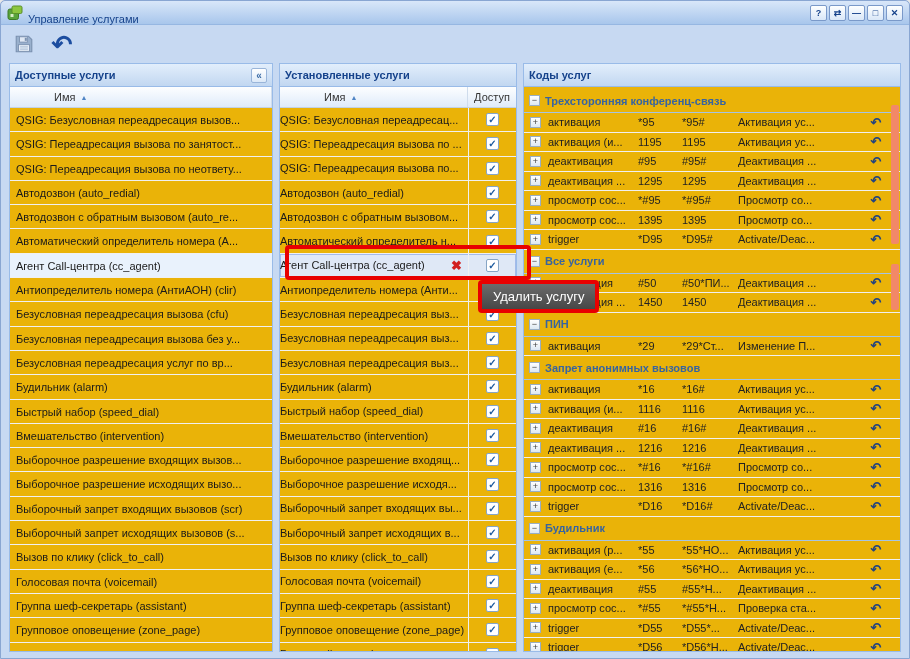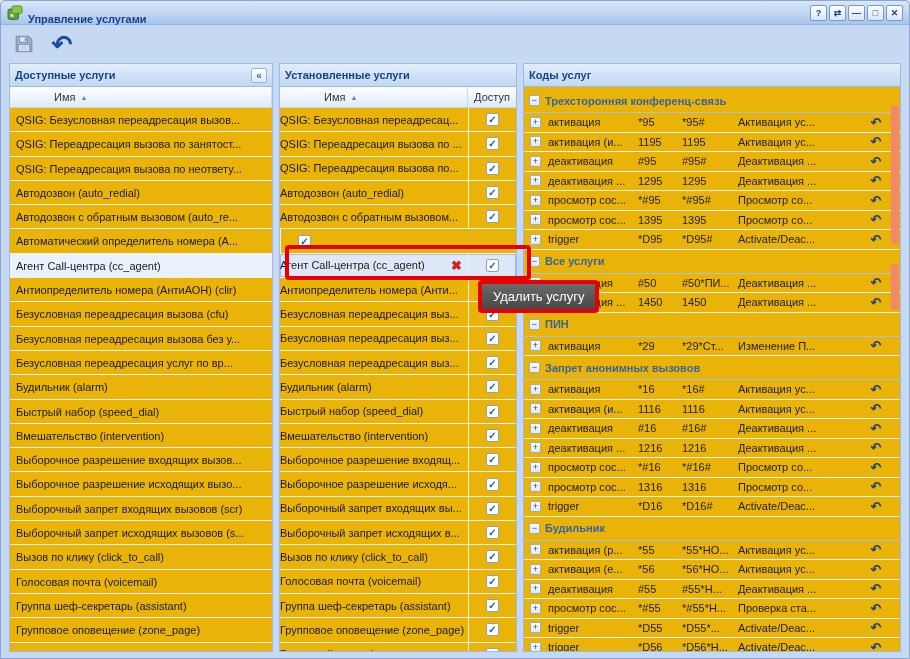--- a/index.html
+++ b/index.html
@@ -6,21 +6,21 @@
   html,body { width:910px; height:659px; overflow:hidden; background:#e8e8e8;
               font-family:"Liberation Sans", sans-serif; }
   .window { position:relative; width:910px; height:659px; background:#c7d9f2;
             border:1px solid #89a6d2; border-radius:5px 5px 0 0; overflow:hidden; }
 
   
   .titlebar { height:24px; display:flex; align-items:center; gap:5px; padding:0 6px;
               background:linear-gradient(#d9e7f9,#a8c6ec); border-bottom:1px solid #96b7e2;
               border-radius:5px 5px 0 0; }
   .appicon { width:16px; height:16px; display:flex; align-items:center; }
-  .titlebar .title { flex:1; font-size:11px; font-weight:bold; color:#15428b;margin-top:13px; }
+  .titlebar .title { flex:1; font-size:11px; font-weight:normal; color:#15428b;margin-top:13px; }
   .winbtns { display:flex; gap:2px; }
   .winbtn { width:17px; height:16px; display:flex; align-items:center; justify-content:center;
             border:1px solid #7a99c9; border-radius:2px; font-size:9px; font-weight:bold;
             color:#15428b; background:linear-gradient(#feffff,#d9e7f8); cursor:pointer; }
 
   
   .toolbar { height:38px; display:flex; align-items:center; gap:8px; padding:0 8px; }
   .toolbtn { width:30px; height:30px; display:flex; align-items:center; justify-content:center;
              border-radius:3px; cursor:pointer; }
   .toolbtn.disabled { opacity:.75; }
@@ -204,20 +204,21 @@
               <span class="cb">✓</span>
             </div>
           </div>
           <div class="mrow">
             <div class="mname">Автодозвон с обратным вызовом...</div>
             <div class="macc">
               <span class="cb">✓</span>
             </div>
           </div>
           <div class="mrow">
+            <div class="mname">Автоматический определитель н...</div>
             <div class="macc">
               <span class="cb">✓</span>
             </div>
           </div>
           <div class="mrow sel">
             <div class="mname">Агент Call-центра (cc_agent)<span class="delx">✖</span></div>
             <div class="macc">
               <span class="cb">✓</span>
             </div>
           </div>

